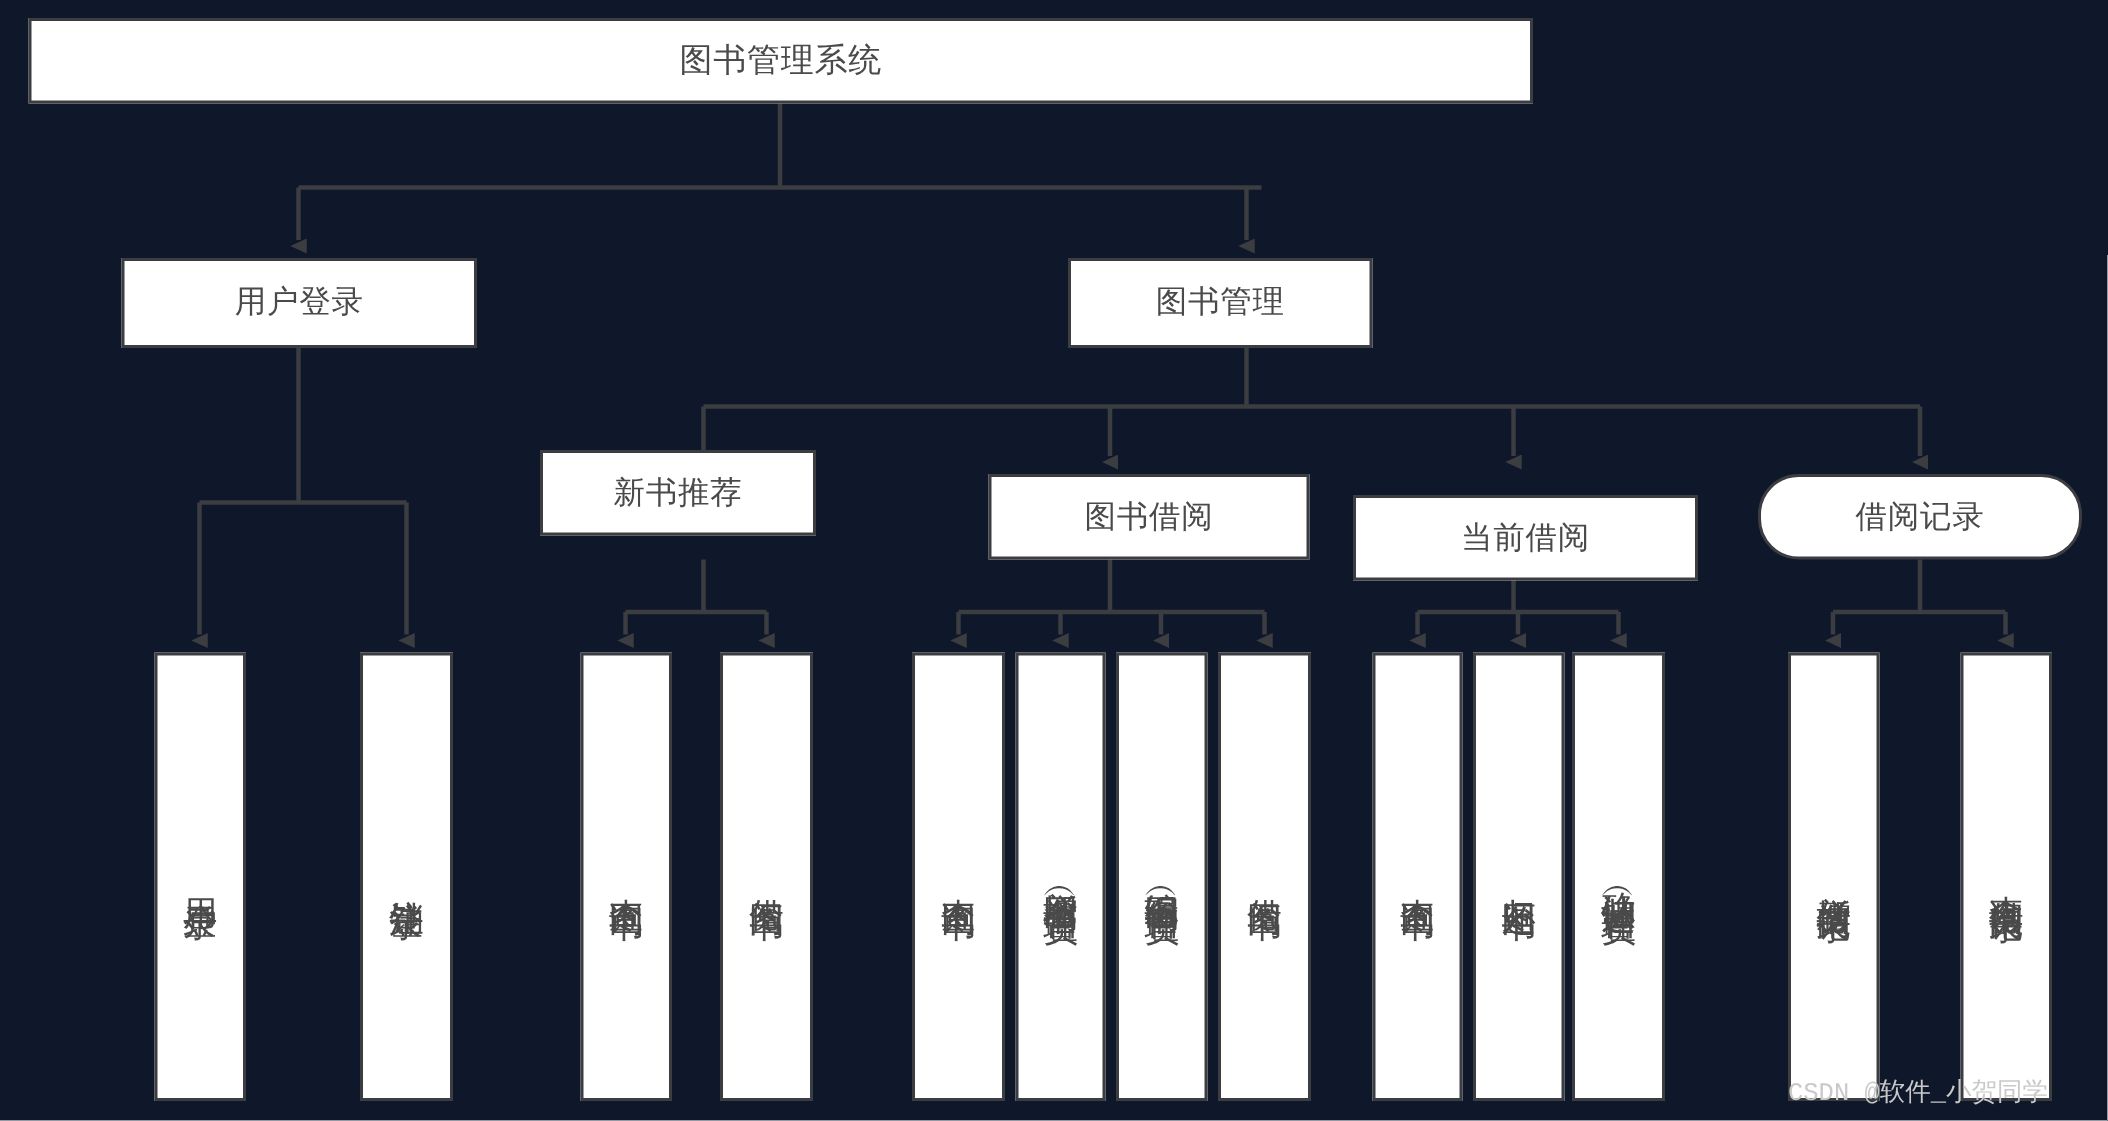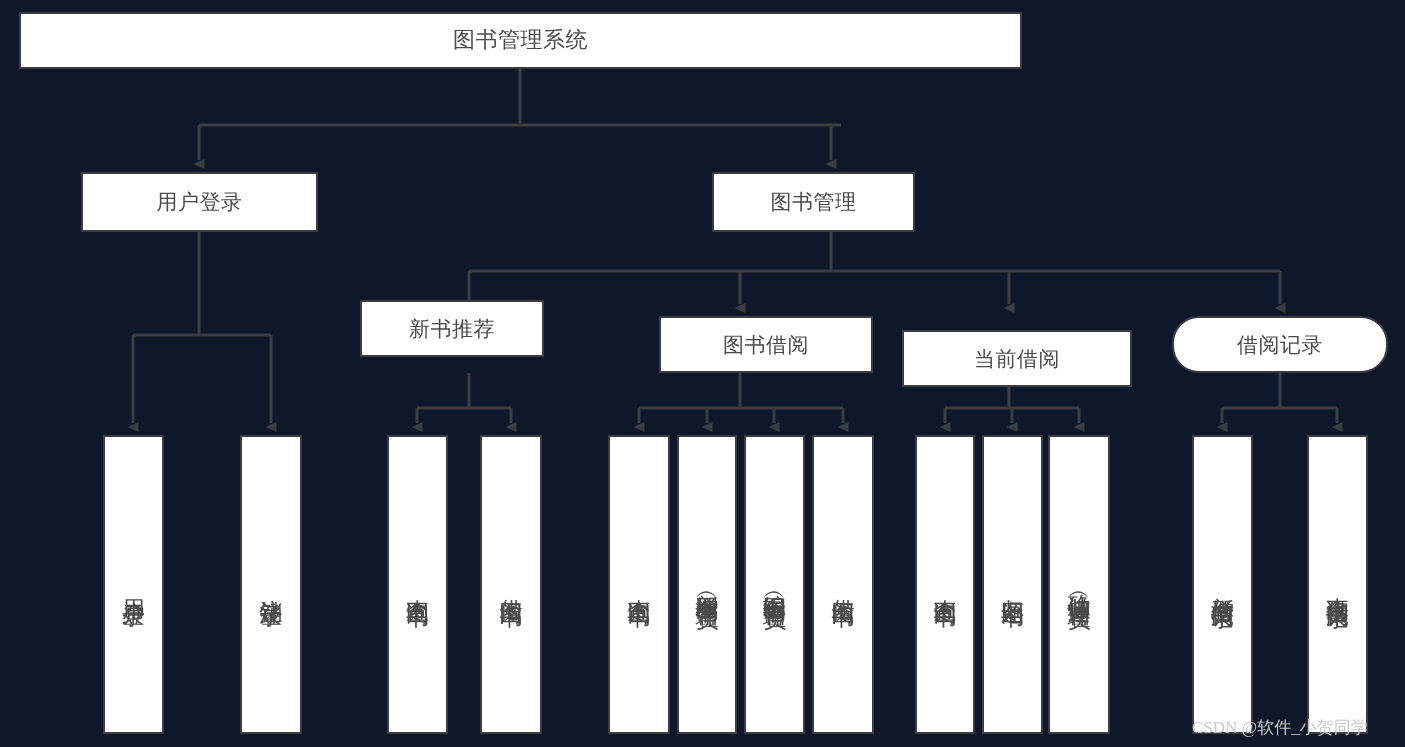--- a/index.html
+++ b/index.html
@@ -62,21 +62,21 @@
     font-size: 23px;
     letter-spacing: 2px;
     line-height: 1;
   }
   .watermark {
     position: absolute;
     color: #c9c9c9;
     font-size: 17px;
     white-space: nowrap;
     z-index: 3;
-    font-family: Liberation Serif, serif;
+    font-family: Liberation Mono, monospace;
     text-align: right;
   }
 </style>
 </head>
 <body>
 
 <div id="diagram-root">
 
   <svg id="edge-layer" viewBox="0 0 1405 747" width="1405" height="747" xmlns="http://www.w3.org/2000/svg">
     <defs>

